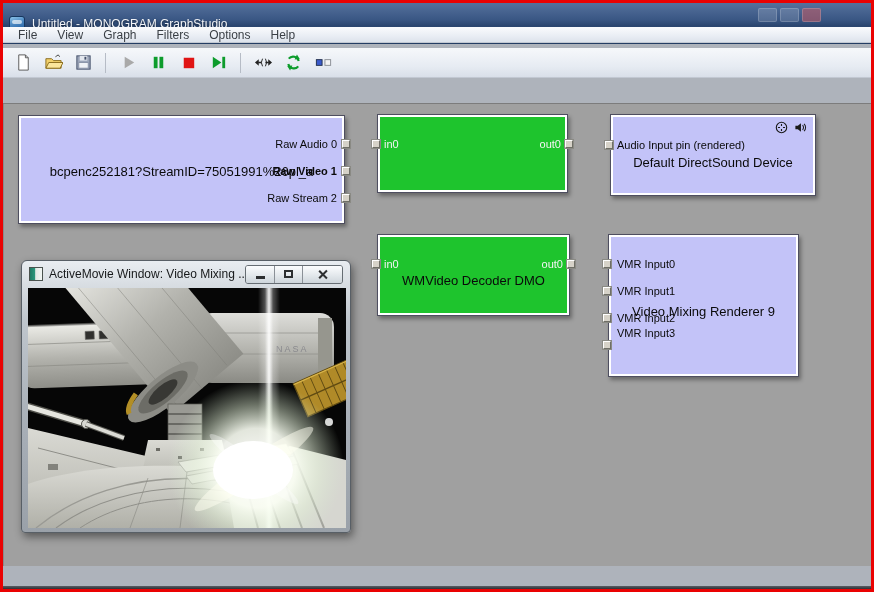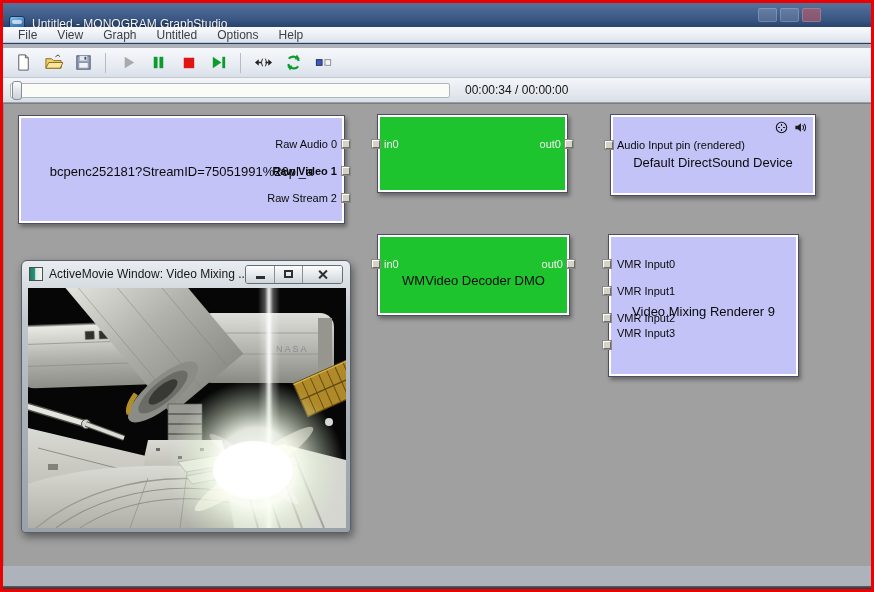--- a/index.html
+++ b/index.html
@@ -103,21 +103,21 @@
       <div class="win-btn"></div>
       <div class="win-btn"></div>
       <div class="win-btn close"></div>
     </div>
   </div>
 
   <div class="menubar">
     <div class="menu-item">File</div>
     <div class="menu-item">View</div>
     <div class="menu-item">Graph</div>
-    <div class="menu-item">Untitled</div>
+    <div class="menu-item">Filters</div>
     <div class="menu-item">Options</div>
     <div class="menu-item">Help</div>
   </div>
 
   <div class="toolbar">
     <button class="tbtn">
       <svg viewBox="0 0 20 20">
         <path d="M5 2h7l3 3v13H5z" fill="#ffffff" stroke="#5a5a5a"></path>
         <path d="M12 2v3h3" fill="none" stroke="#5a5a5a"></path>
       </svg>
@@ -178,26 +178,20 @@
       </svg>
     </button>
     <button class="tbtn">
       <svg viewBox="0 0 20 20">
         <rect x="2.5" y="7" width="6" height="6" fill="#3a5acc" stroke="#22304e"></rect>
         <rect x="11.5" y="7" width="6" height="6" fill="#f4f4f4" stroke="#8a8f96"></rect>
       </svg>
     </button>
   </div>
 
-  <div class="seekrow">
-    <div class="seek-track">
-      <div class="seek-thumb"></div>
-    </div>
-    <div class="seek-time">00:00:34 / 00:00:00</div>
-  </div>
 
   <div class="graph">
 
     <div class="fbox lav" style="left:15px; top:12px; width:327px; height:109px;">
       <div class="fname" style="top:48px;">bcpenc252181?StreamID=75051991%26pl_a</div>
       <div class="pin-label" style="right:7px; top:22px;">Raw Audio 0</div>
       <div class="pin-label" style="right:7px; top:49px;font-weight:bold;">Raw Video 1</div>
       <div class="pin-label" style="right:7px; top:76px;">Raw Stream 2</div>
       <div class="pin-sq" style="right:-6px; top:24px;"></div>
       <div class="pin-sq" style="right:-6px; top:51px;"></div>

